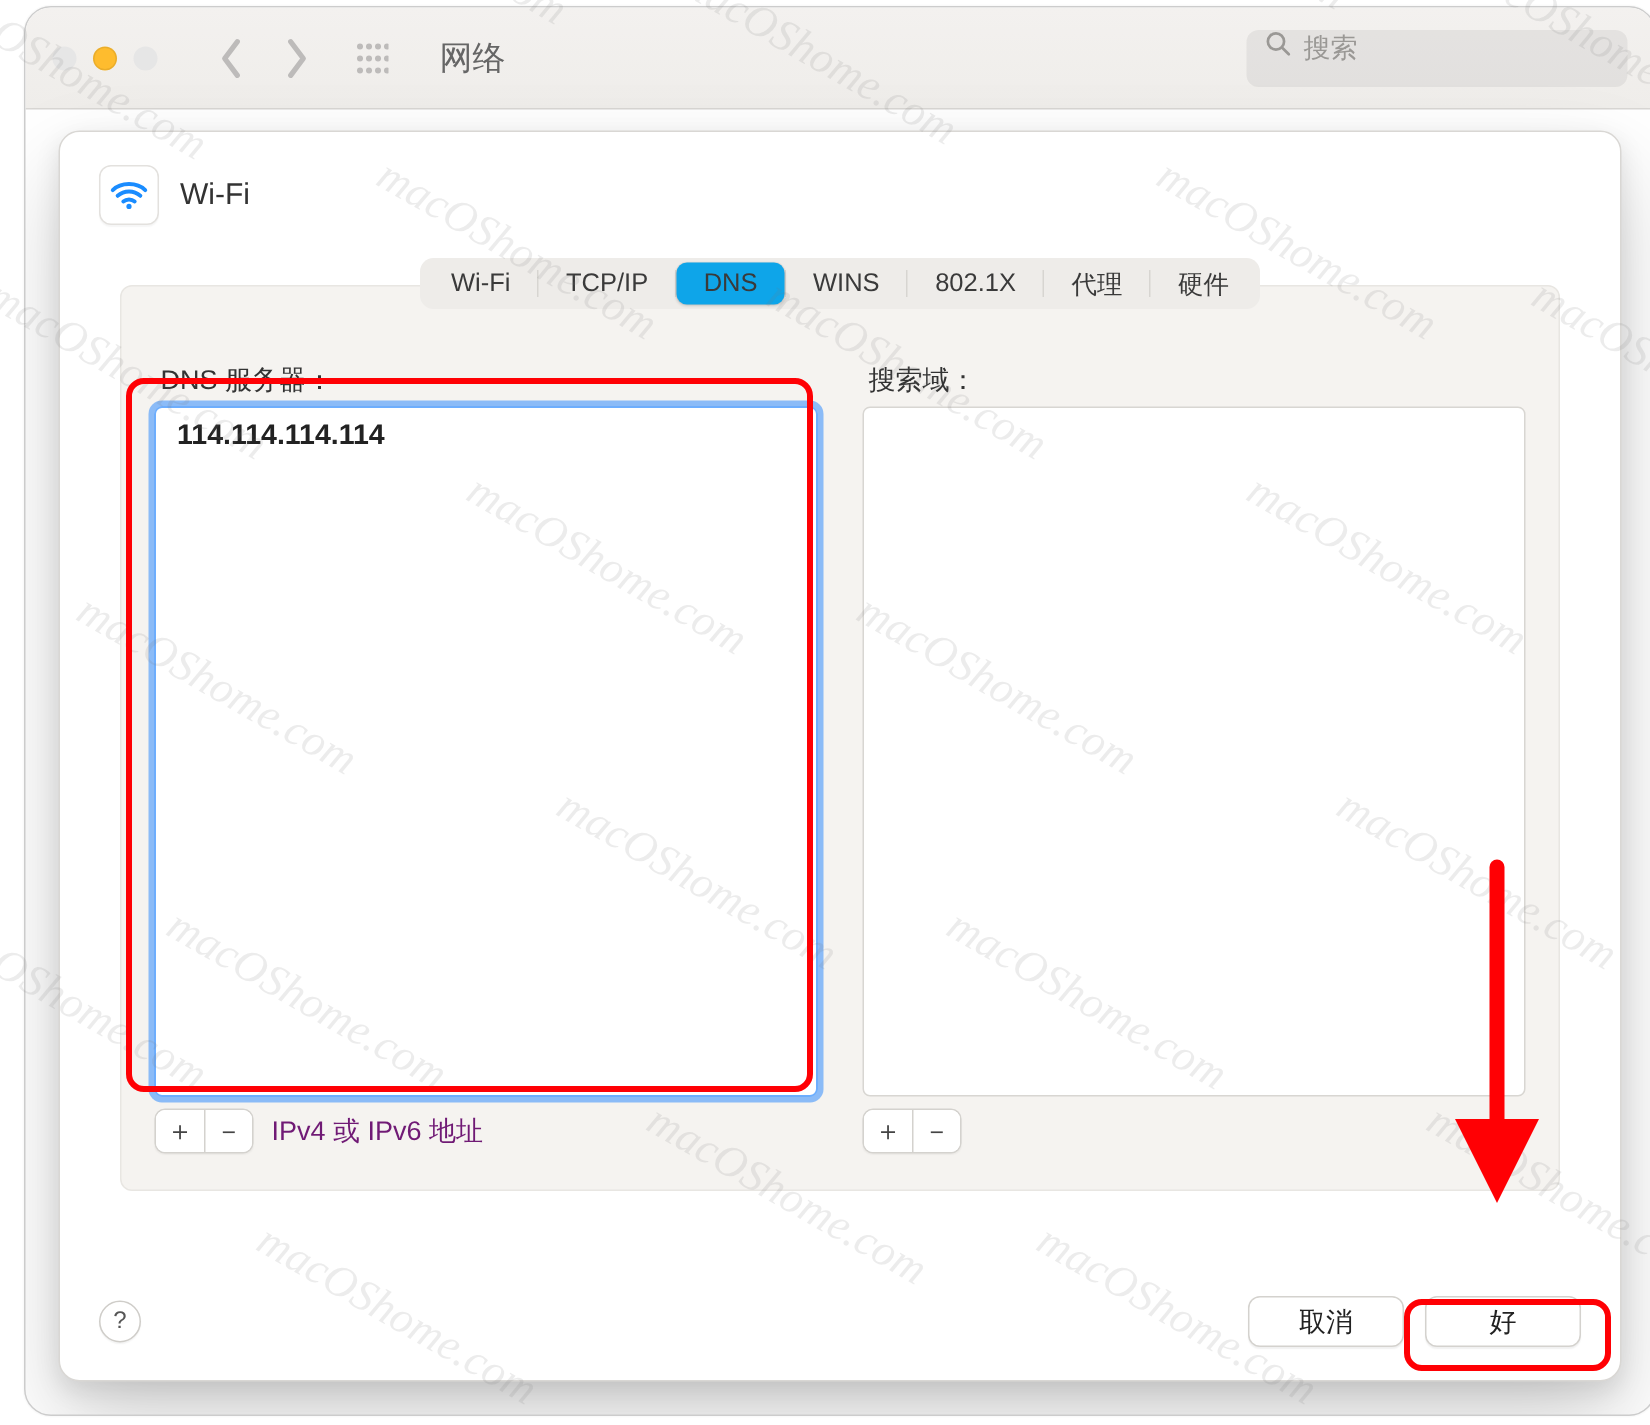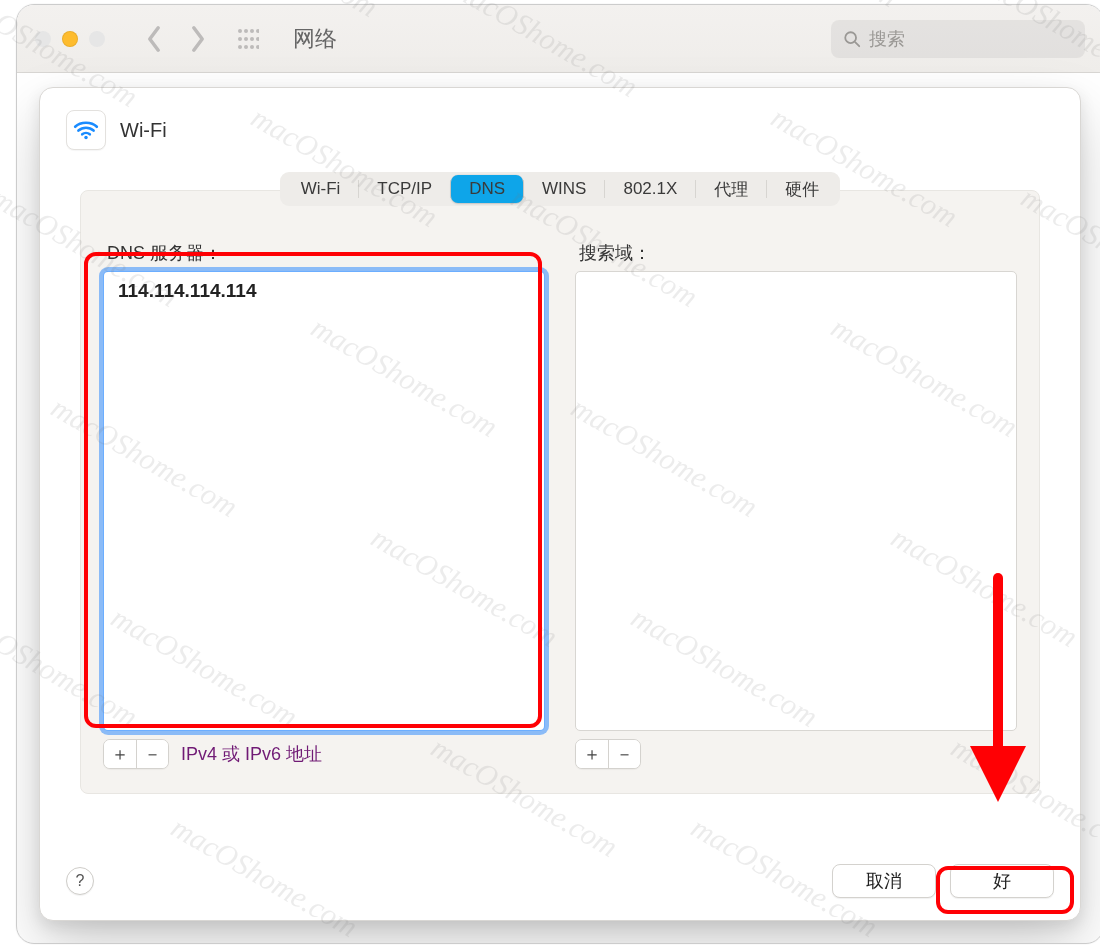--- a/index.html
+++ b/index.html
@@ -57,21 +57,21 @@
   .nav-btn svg { width: 18px; height: 28px; }
   .grid-btn { width: 34px; height: 34px; display: flex; align-items: center; justify-content: center; margin: 0 12px 0 6px; }
   .grid-btn svg { width: 22px; height: 22px; }
   .title-text { font-size: 22px; color: #666; font-weight: 400; margin-left: 6px; }
 
   .searchbox {
     margin-left: auto;
     width: 254px; height: 38px;
     background: rgba(0,0,0,0.055);
     border-radius: 8px;
-    display: flex; align-items: center;
+    display: flex; 
     padding: 0 12px;
     gap: 8px;
   }
   .searchbox svg { width: 18px; height: 18px; flex: 0 0 auto; }
   .searchbox .ph { color: #9a9895; font-size: 18px; }
 
   
   .sheet {
     position: absolute;
     left: 22px; right: 22px; top: 82px; bottom: 22px;

